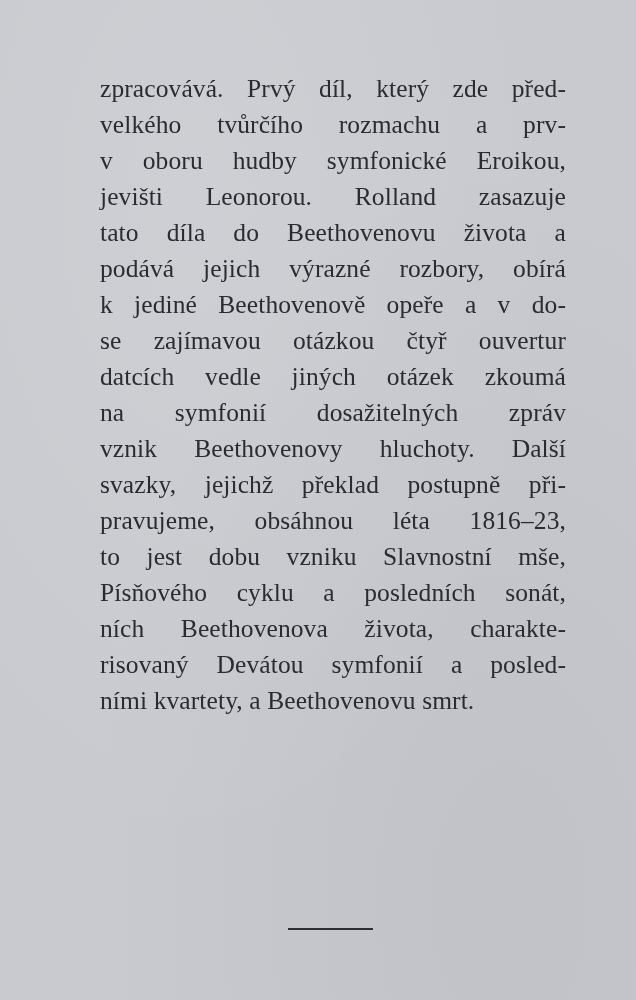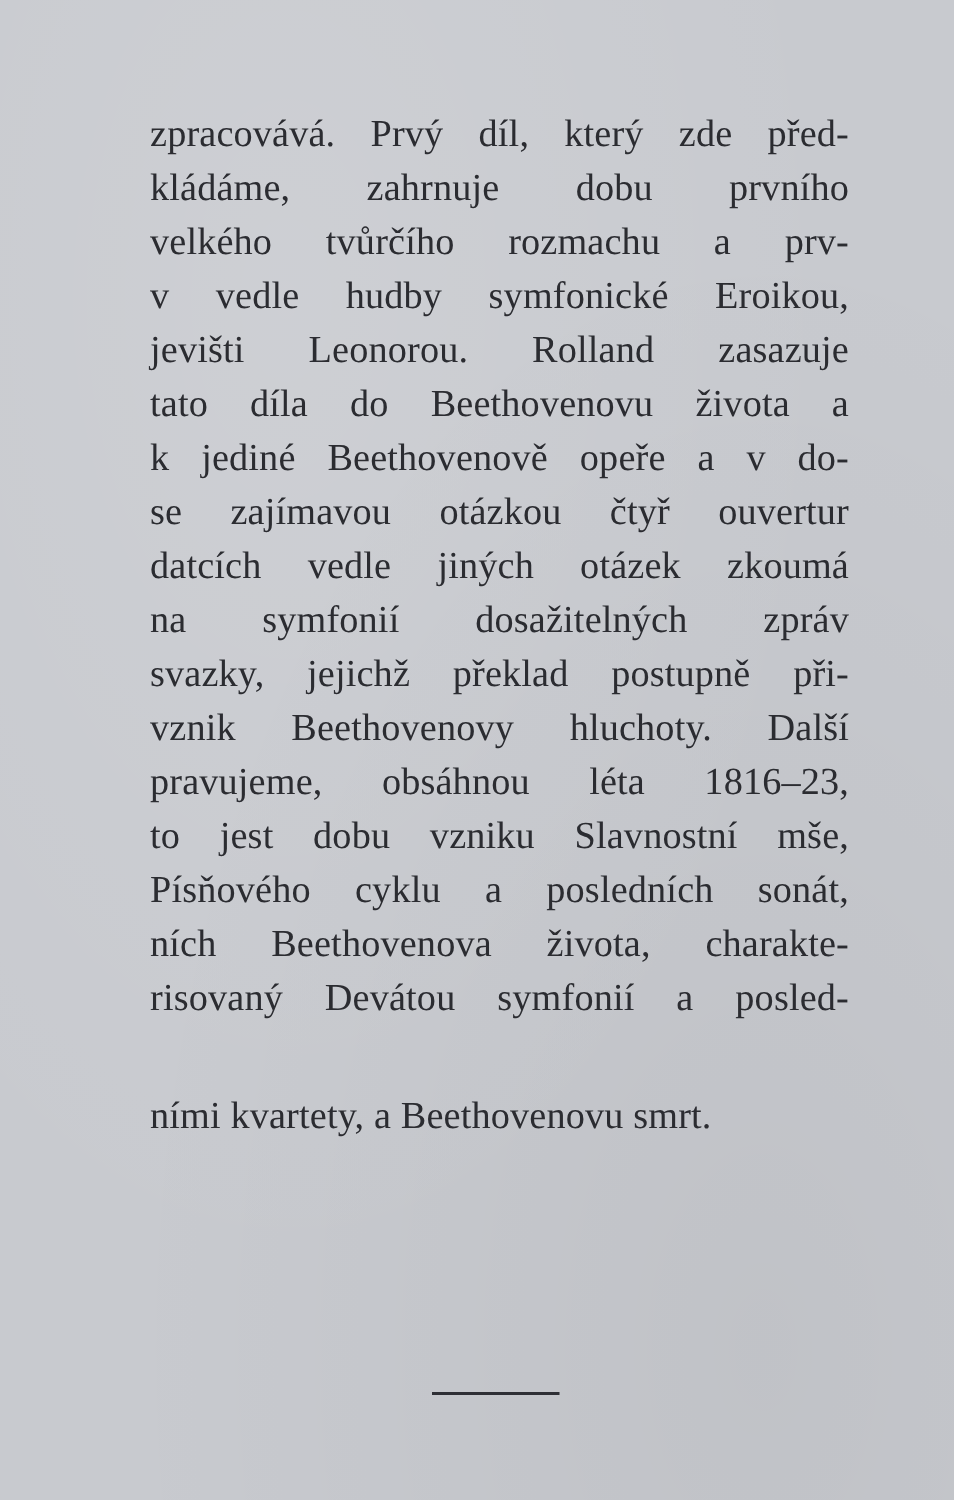--- a/index.html
+++ b/index.html
@@ -34,48 +34,47 @@
     height: 36px;
     line-height: 36px;
     font-size: 25.5px;
     text-align: justify;
     text-align-last: justify;
     white-space: nowrap;
     letter-spacing: 0.1px;
   }
   .line.last {
     text-align-last: left;
-    margin-top: 43px;
   }
   .rule {
     position: absolute;
     left: 276px;
     top: 928px;
     width: 85px;
     height: 2px;
     background: #2e2f35;
   }
 </style>
 </head>
 <body>
 
 <div class="page">
   <div class="text-block">
     <span class="line">zpracovává. Prvý díl, který zde před-</span>
-    <span class="line">kládáme, zahrnuje dobu prvního</span>
     <span class="line">velkého tvůrčího rozmachu a prv-</span>
-    <span class="line">v vedle hudby symfonické Eroikou,</span>
+    <span class="line">v oboru hudby symfonické Eroikou,</span>
     <span class="line">jevišti Leonorou. Rolland zasazuje</span>
     <span class="line">tato díla do Beethovenovu života a</span>
+    <span class="line">podává jejich výrazné rozbory, obírá</span>
     <span class="line">k jediné Beethovenově opeře a v do-</span>
     <span class="line">se zajímavou otázkou čtyř ouvertur</span>
     <span class="line">datcích vedle jiných otázek zkoumá</span>
     <span class="line">na symfonií dosažitelných zpráv</span>
+    <span class="line">vznik Beethovenovy hluchoty. Další</span>
     <span class="line">svazky, jejichž překlad postupně při-</span>
-    <span class="line">vznik Beethovenovy hluchoty. Další</span>
     <span class="line">pravujeme, obsáhnou léta 1816–23,</span>
     <span class="line">to jest dobu vzniku Slavnostní mše,</span>
     <span class="line">Písňového cyklu a posledních sonát,</span>
     <span class="line">ních Beethovenova života, charakte-</span>
     <span class="line">risovaný Devátou symfonií a posled-</span>
     <span class="line last">ními kvartety, a Beethovenovu smrt.</span>
   </div>
   <div class="rule"></div>
 </div>
 

